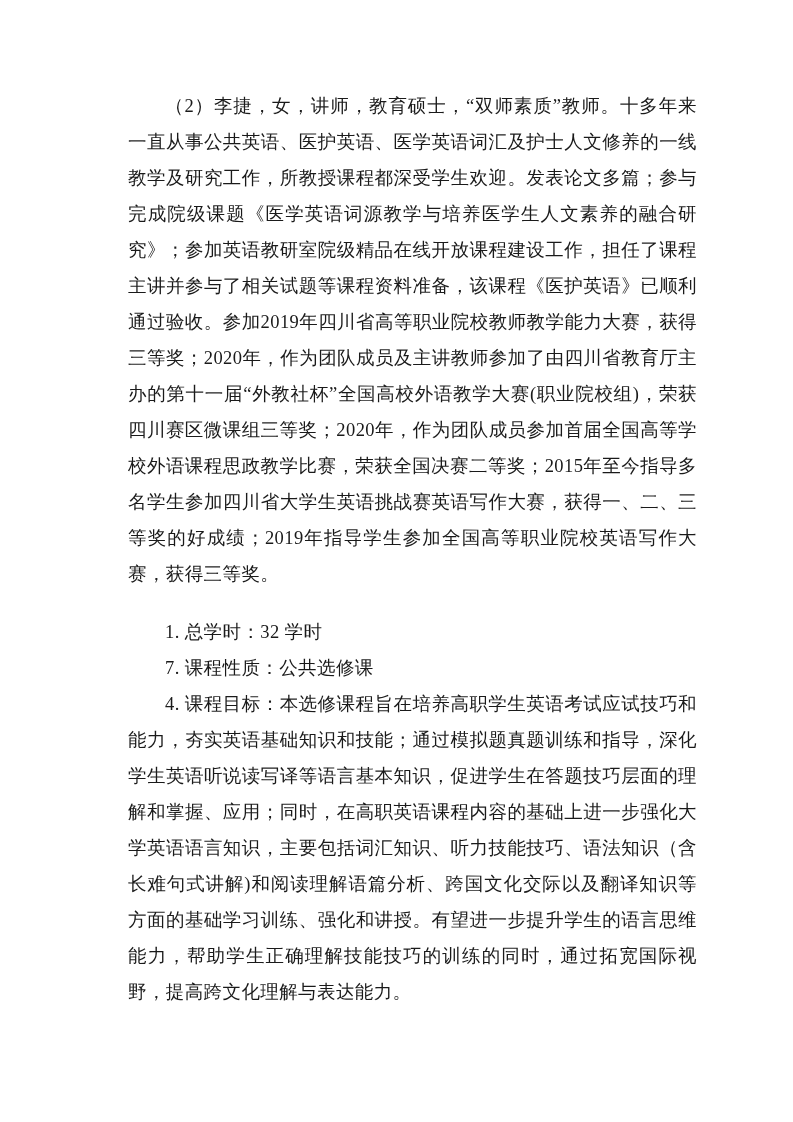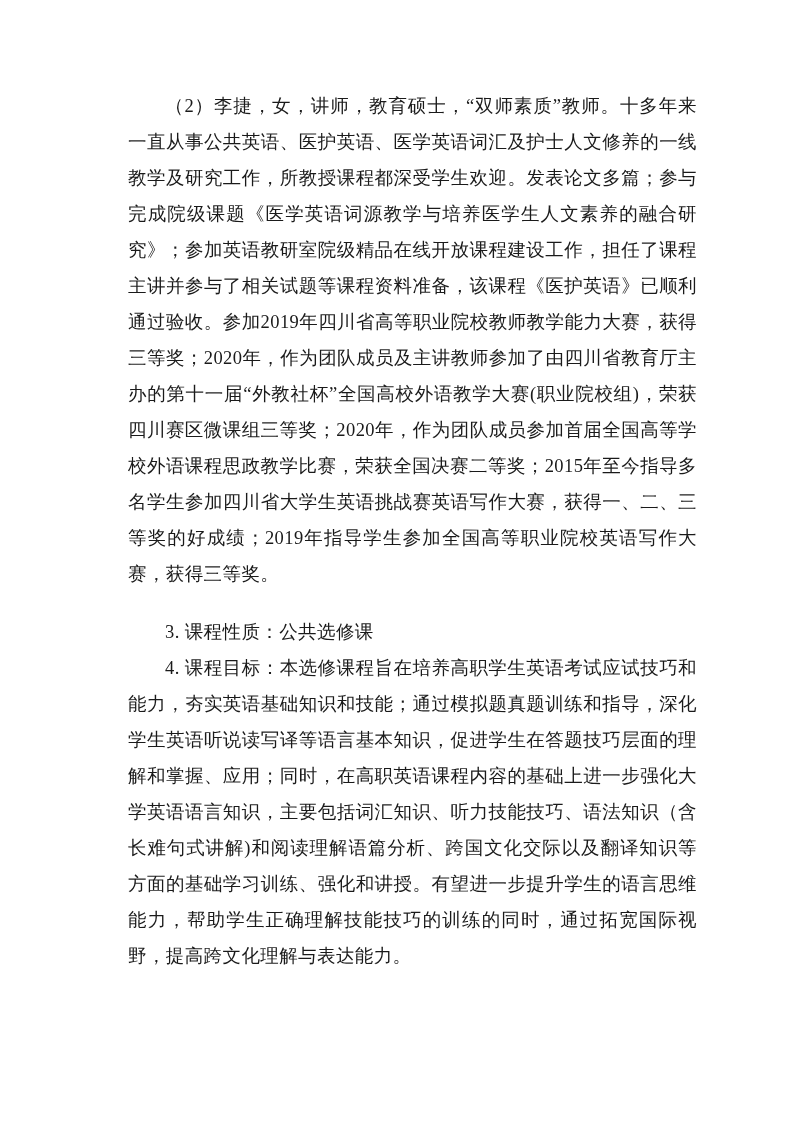--- a/index.html
+++ b/index.html
@@ -49,20 +49,21 @@
 <body>
 
 <div class="page">
   <div class="doc-body">
 
     <p class="para">（2）李捷，女，讲师，教育硕士，“双师素质”教师。十多年来一直从事公共英语、医护英语、医学英语词汇及护士人文修养的一线教学及研究工作，所教授课程都深受学生欢迎。发表论文多篇；参与完成院级课题《医学英语词源教学与培养医学生人文素养的融合研究》；参加英语教研室院级精品在线开放课程建设工作，担任了课程主讲并参与了相关试题等课程资料准备，该课程《医护英语》已顺利通过验收。参加2019年四川省高等职业院校教师教学能力大赛，获得三等奖；2020年，作为团队成员及主讲教师参加了由四川省教育厅主办的第十一届“外教社杯”全国高校外语教学大赛(职业院校组)，荣获四川赛区微课组三等奖；2020年，作为团队成员参加首届全国高等学校外语课程思政教学比赛，荣获全国决赛二等奖；2015年至今指导多名学生参加四川省大学生英语挑战赛英语写作大赛，获得一、二、三等奖的好成绩；2019年指导学生参加全国高等职业院校英语写作大赛，获得三等奖。</p>
 
     <div class="gap"></div>
 
 
+    <p class="list-line">1. 总学时：32 学时</p>
 
 
-    <p class="list-line">3. 课程性质：公共选修课</p>
+    <p class="list-line">7. 课程性质：公共选修课</p>
 
     <p class="para">4. 课程目标：本选修课程旨在培养高职学生英语考试应试技巧和能力，夯实英语基础知识和技能；通过模拟题真题训练和指导，深化学生英语听说读写译等语言基本知识，促进学生在答题技巧层面的理解和掌握、应用；同时，在高职英语课程内容的基础上进一步强化大学英语语言知识，主要包括词汇知识、听力技能技巧、语法知识（含长难句式讲解)和阅读理解语篇分析、跨国文化交际以及翻译知识等方面的基础学习训练、强化和讲授。有望进一步提升学生的语言思维能力，帮助学生正确理解技能技巧的训练的同时，通过拓宽国际视野，提高跨文化理解与表达能力。</p>
 
   </div>
 </div>
 
 </body></html>

